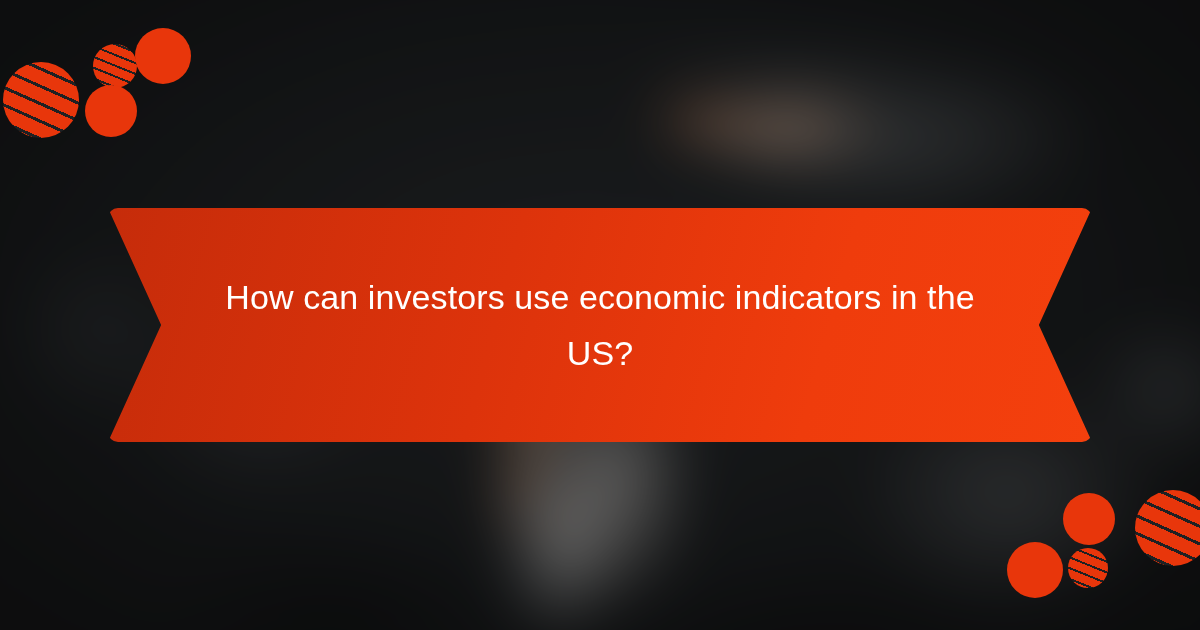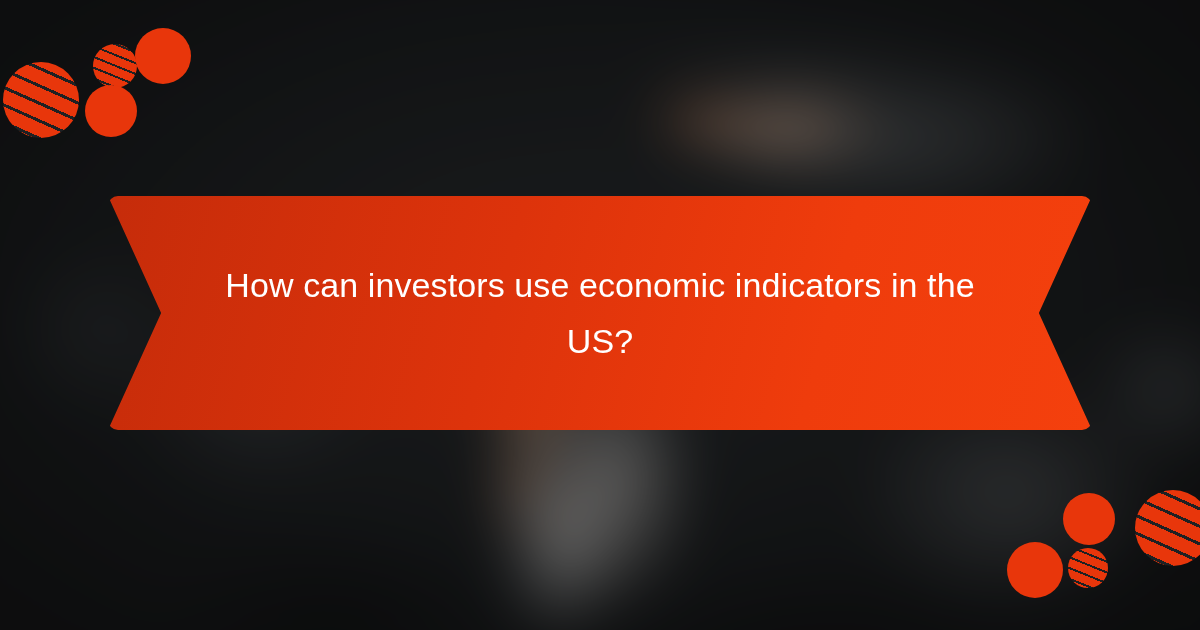--- a/index.html
+++ b/index.html
@@ -85,21 +85,21 @@
   
   #c-br-big   { left: 1135px; top: 490px; width: 76px;  height: 76px; }
   #c-br-round { left: 1063px; top: 493px; width: 52px;  height: 52px; }
   #c-br-small { left: 1068px; top: 548px; width: 40px;  height: 40px; }
   #c-br-mid   { left: 1007px; top: 542px; width: 56px;  height: 56px; }
 
   
   #banner {
     position: absolute;
     left: 108px;
-    top: 196px;
+    top: 208px;
     width: 984px;
     height: 234px;
     background: linear-gradient(105deg, #c62c0a 0%, #dd330b 40%, #ef3c0c 72%, #f4400d 100%);
     -webkit-clip-path: polygon(
       0% 0%, 100% 0%, 100% 100%, 0% 100%,
       5.4% 50%
     );
     clip-path: polygon(
       0% 0%,
       100% 0%,

